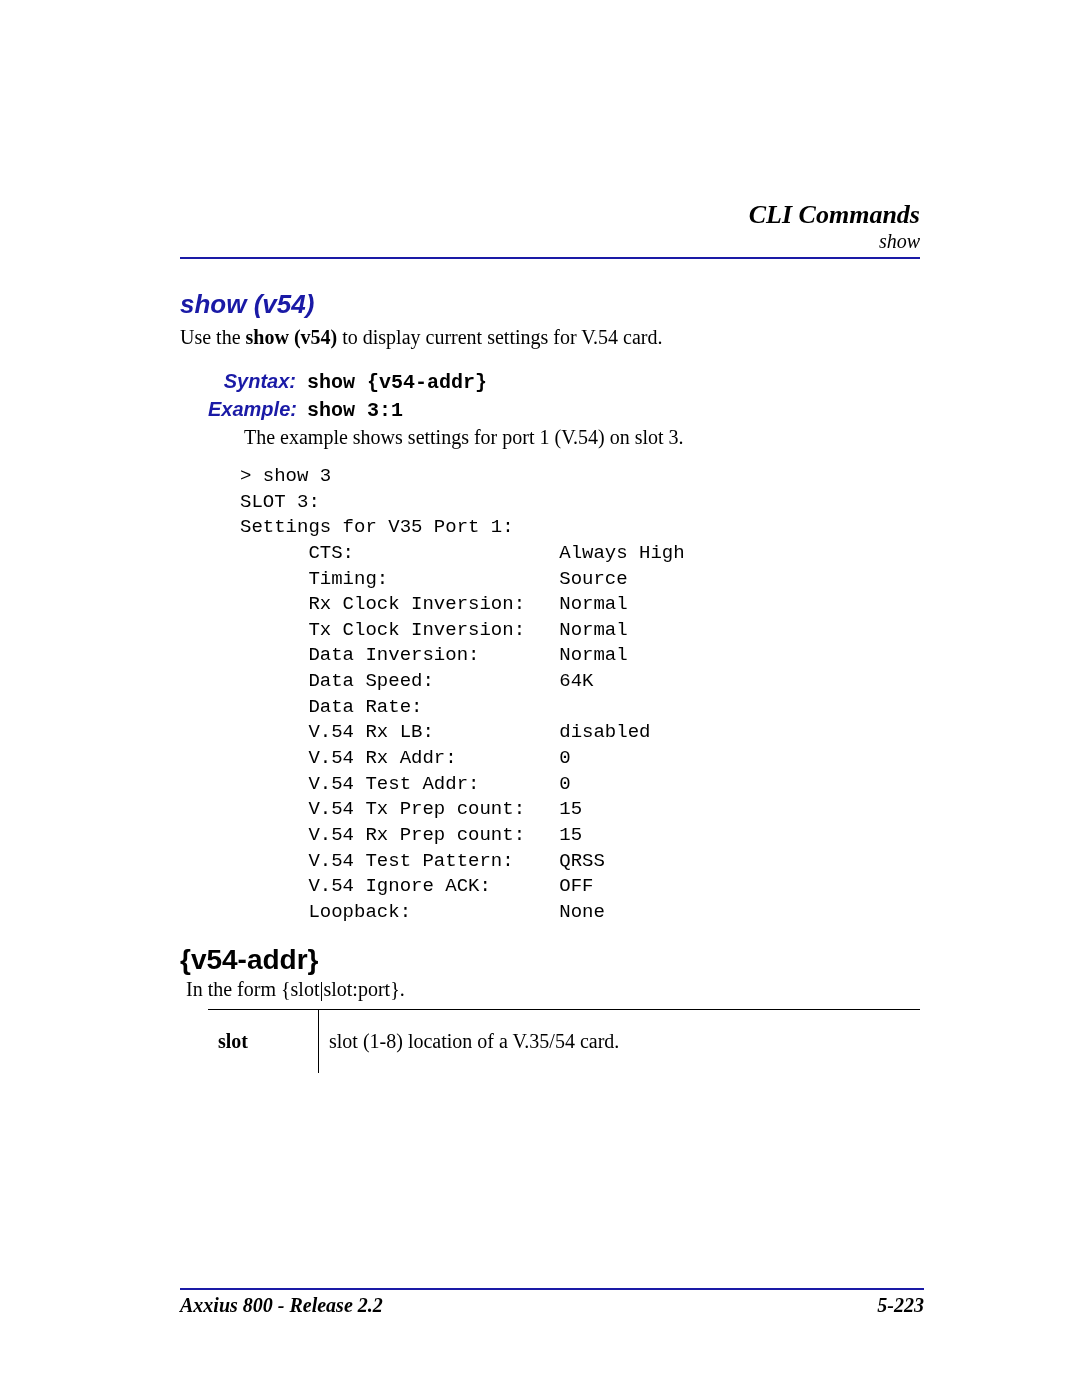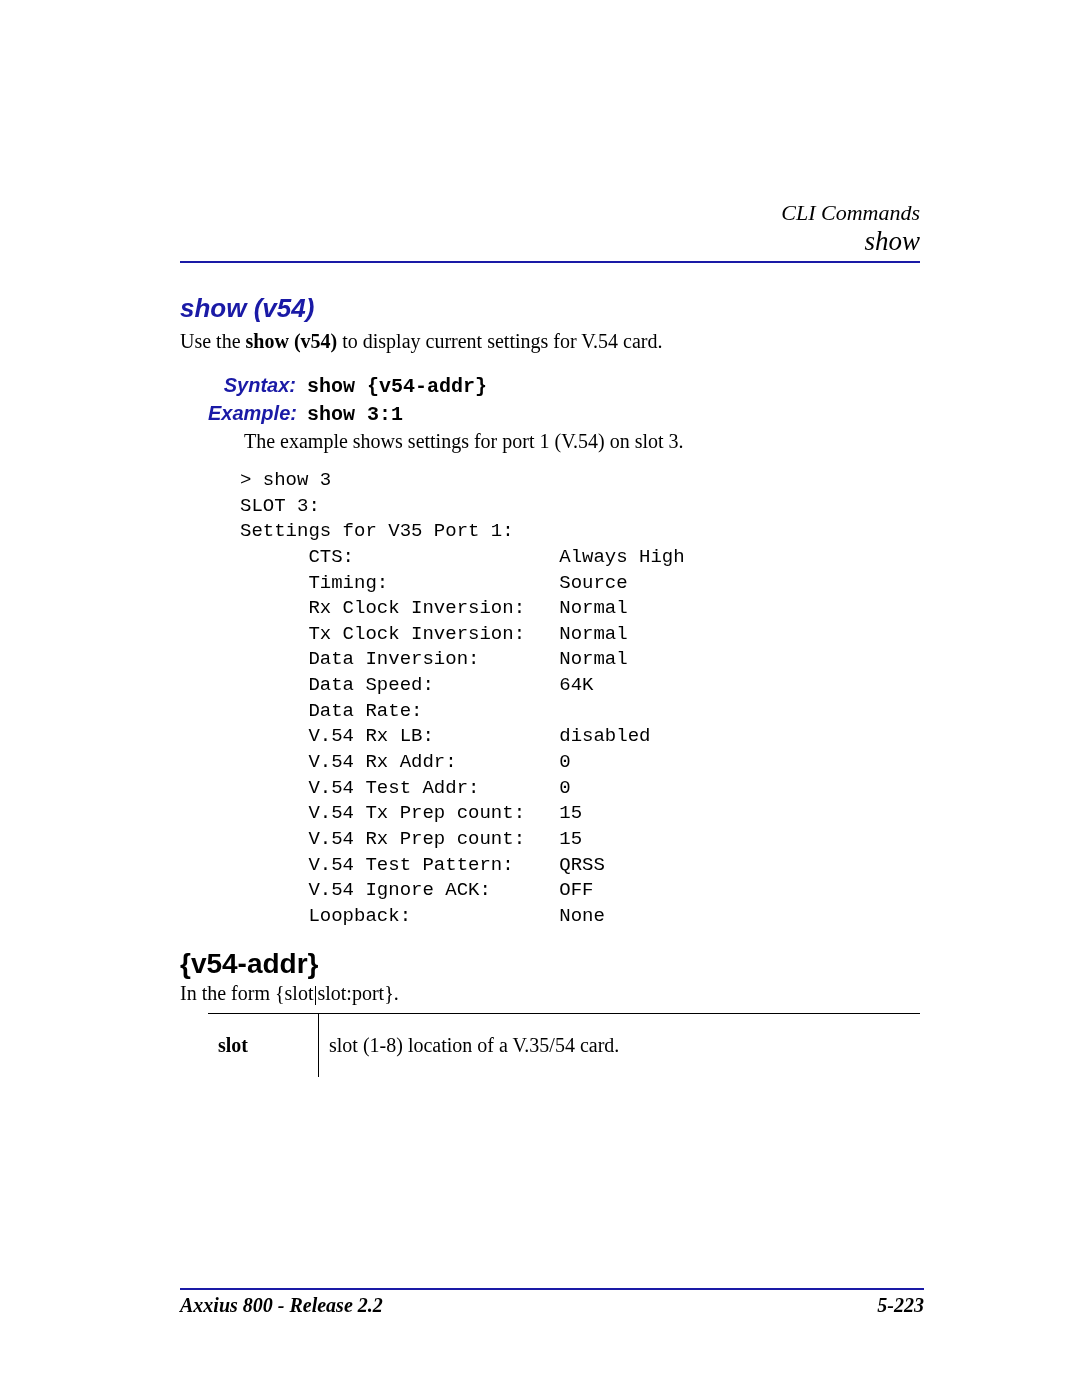--- a/index.html
+++ b/index.html
@@ -15,26 +15,26 @@
   }
   .page {
     padding: 200px 160px 0 180px;
   }
   .header-block {
     text-align: right;
     margin-bottom: 4px;
   }
   .header-chapter {
     font-style: italic;
-    font-weight: normal;
-    font-size: 22px;
+    font-weight: bold;
+    font-size: 26px;
   }
   .header-section {
     font-style: italic;
-    font-size: 27px;
+    font-size: 20px;
   }
   hr.rule {
     border: none;
     border-top: 2px solid #1a1aa6;
     margin: 4px 0 30px 0;
   }
   .title {
     font-family: Arial, Helvetica, sans-serif;
     font-weight: bold;
     font-style: italic;
@@ -76,21 +76,21 @@
     margin: 10px 0 18px 60px;
     white-space: pre;
   }
   .subhead {
     font-family: Arial, Helvetica, sans-serif;
     font-weight: bold;
     font-size: 28px;
     margin: 14px 0 2px 0;
   }
   .subtext {
-    margin: 0 0 8px 0;
+    margin: 0 0 8px 6px;
   }
   table.params {
     border-collapse: collapse;
     width: 100%;
     margin-left: 28px;
     width: calc(100% - 28px);
   }
   table.params td {
     padding: 20px 10px;
     vertical-align: top;

